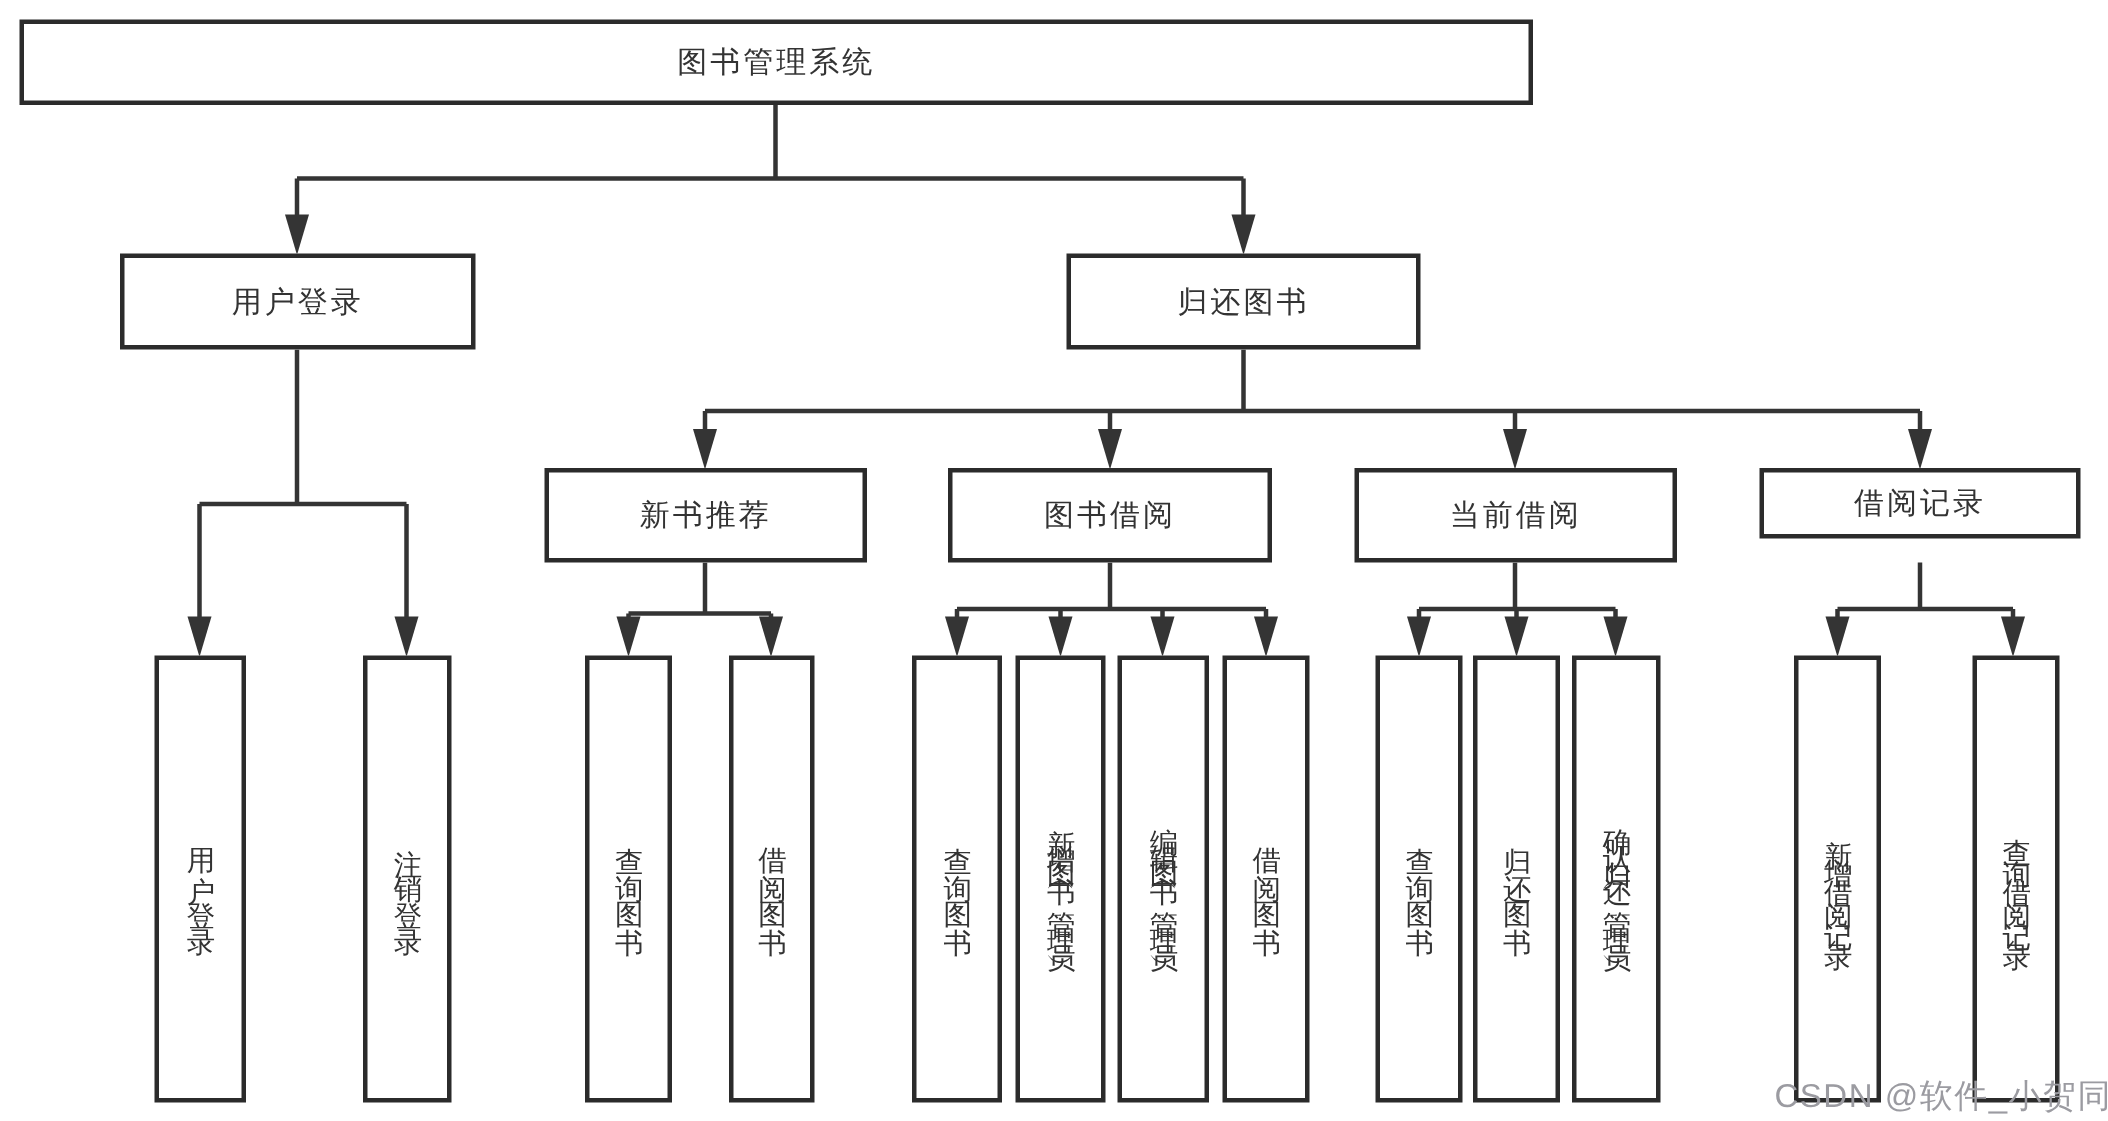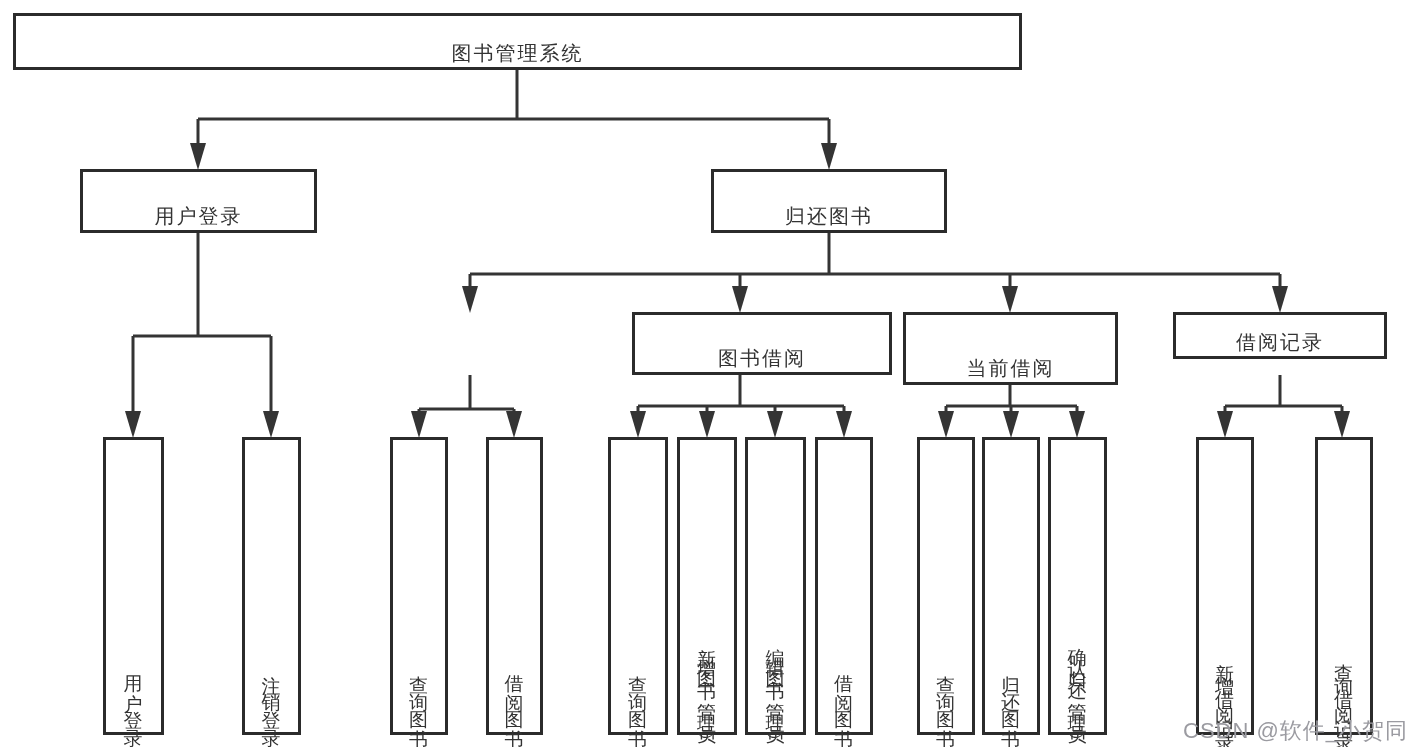--- a/index.html
+++ b/index.html
@@ -9,21 +9,21 @@
   html,body{margin:0;padding:0;background:var(--background);}
   .canvas{
     position:relative;width:1405px;height:747px;background:var(--background);
     font-family:"Liberation Sans","DejaVu Sans",sans-serif;color:var(--text);
     overflow:hidden;
   }
   .connectors{position:absolute;left:0;top:0;pointer-events:none;}
   .box{
     position:absolute;box-sizing:border-box;background:#fff;
     border:3px solid var(--box-border);
-    display:flex;align-items:flex-end;justify-content:center;
+    display:flex;align-items:center;justify-content:center;
     font-size:20px;letter-spacing:2px;color:var(--text);
     z-index:1;
   }
   .leaf .lbl{
     writing-mode:vertical-rl;text-orientation:mixed;
     font-size:19px;line-height:1;
   }
   .s4 .lbl{letter-spacing:18px;}
   .s6 .lbl{letter-spacing:14px;}
   .s9 .lbl{letter-spacing:11px;}
@@ -82,24 +82,27 @@
     <span class="lbl">图书管理系统</span>
   </div>
 
   <div class="box" style="left:80px;top:169px;width:237px;height:64px">
     <span class="lbl">用户登录</span>
   </div>
   <div class="box" style="left:711px;top:169px;width:236px;height:64px">
     <span class="lbl">归还图书</span>
   </div>
 
-  <div class="box" style="left:632px;top:312px;width:260px;height:63px">
+  <div class="box" style="left:363px;top:312px;width:215px;height:63px">
+    <span class="lbl">新书推荐</span>
+  </div>
+  <div class="box" style="left:632px;top:312px;width:216px;height:63px">
     <span class="lbl">图书借阅</span>
   </div>
-  <div class="box" style="left:903px;top:312px;width:215px;height:73px">
+  <div class="box" style="left:903px;top:312px;width:215px;height:63px">
     <span class="lbl">当前借阅</span>
   </div>
   <div class="box" style="left:1173px;top:312px;width:214px;height:47px">
     <span class="lbl">借阅记录</span>
   </div>
 
   <div class="box leaf s4" style="left:103px;top:437px;width:61px;height:298px">
     <span class="lbl">用户登录</span>
   </div>
   <div class="box leaf s4" style="left:242px;top:437px;width:59px;height:298px">

